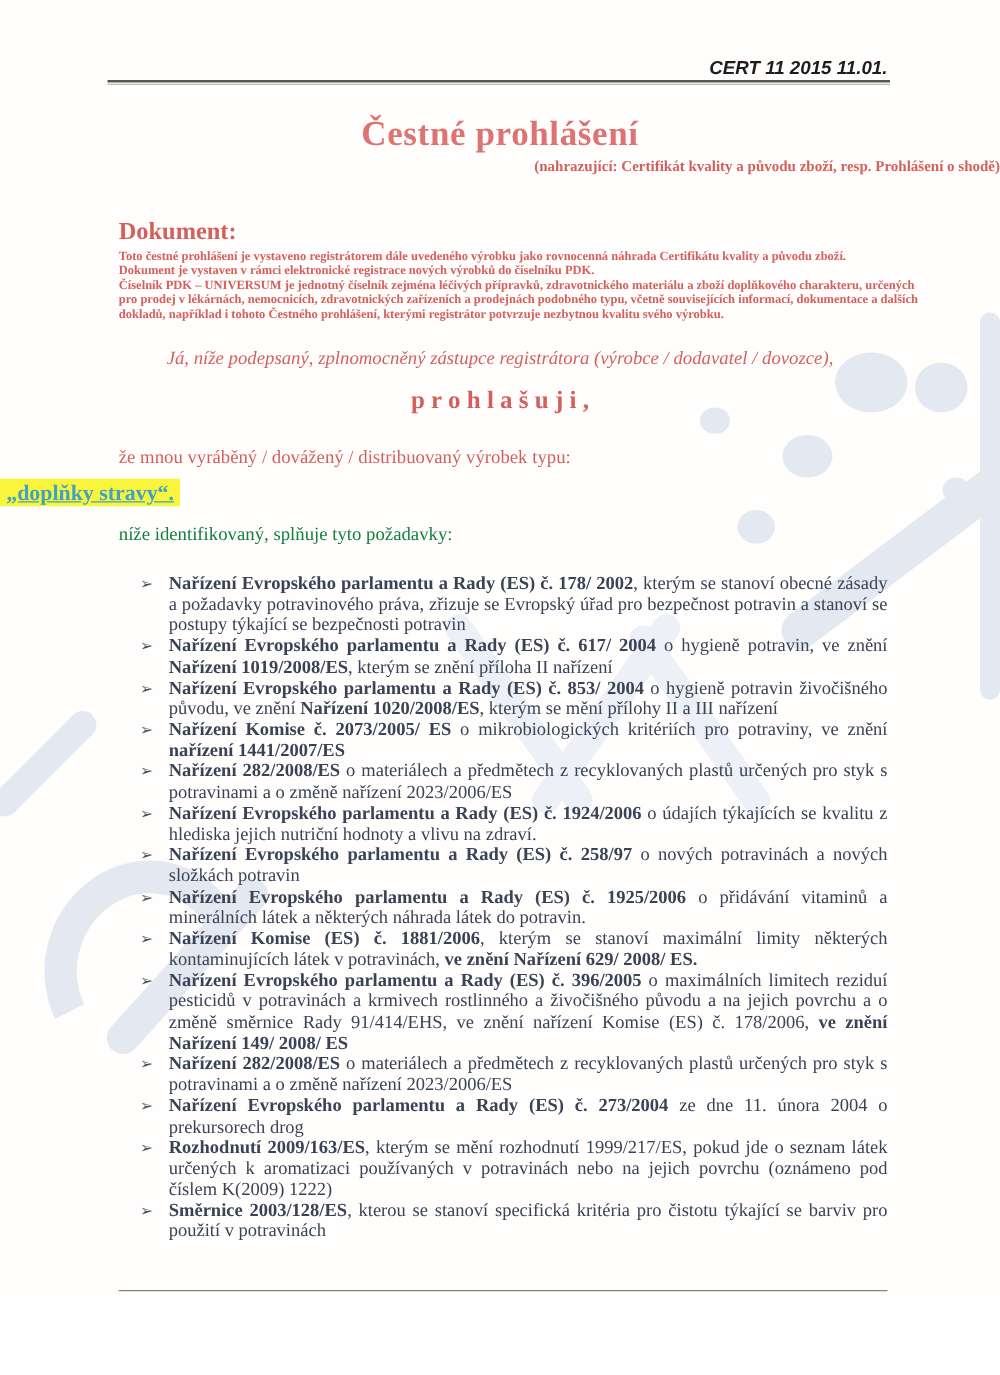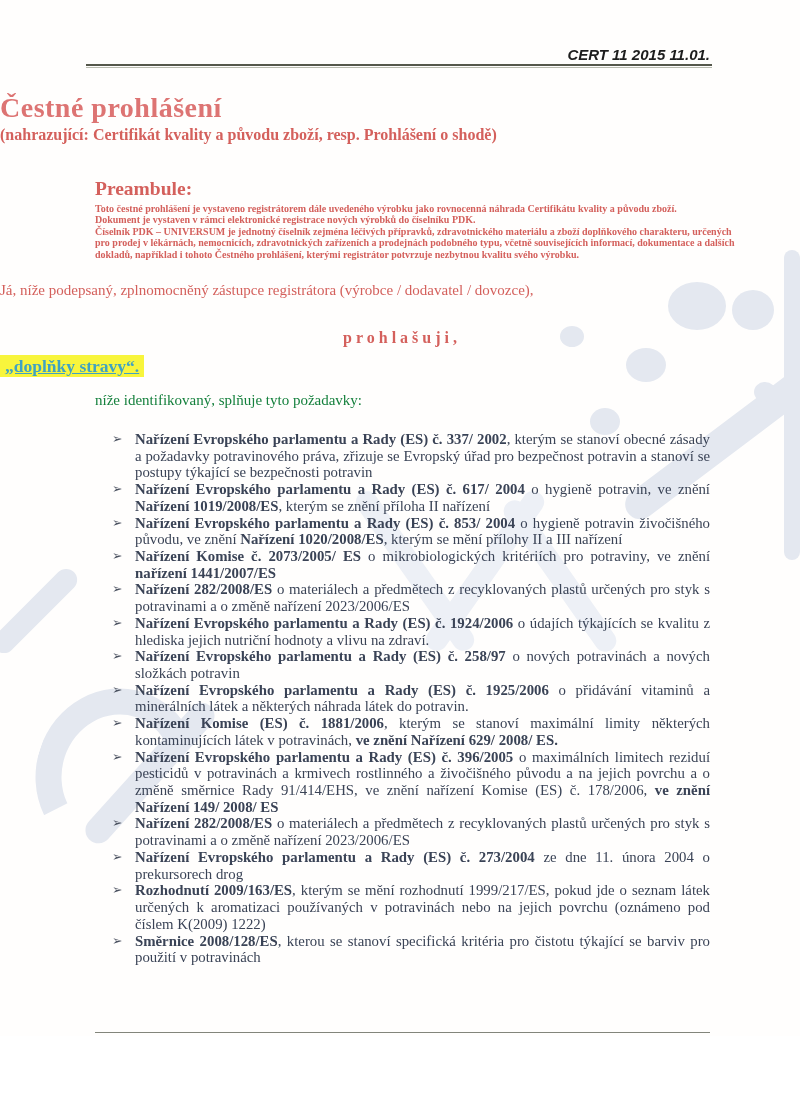--- a/index.html
+++ b/index.html
@@ -38,46 +38,46 @@
     font-style:italic;font-weight:bold;
     font-size:15px;color:#1d1d1d;
   }
   .header-rule{
     margin:1px 88px 0 86px;
     border-top:2.5px solid #55584c;
     border-bottom:1px solid #b9bcb0;
     height:1px;
   }
   .title{
-    margin-top:24px;text-align:left;
+    margin-top:24px;text-align:center;
     color:var(--title_red);
     font-size:28px;font-weight:bold;
     letter-spacing:0.5px;
   }
   .subtitle{
-    margin-top:2px;text-align:left;
+    margin-top:2px;text-align:right;
     color:var(--red);
-    font-size:16px;font-weight:bold;
+    font-size:12px;font-weight:bold;
   }
   .preamble{margin:34px 90px 0 95px;width:648px;}
   .preamble-heading{
     color:var(--red);font-size:19.5px;font-weight:bold;
     margin-bottom:3px;
   }
   .preamble p{
     margin:0;color:var(--red);
     font-size:10px;font-weight:bold;line-height:1.14;
   }
   .decl-intro{
-    margin-top:22px;text-align:left;
-    color:var(--red);font-size:15px;
+    margin-top:22px;text-align:center;
+    color:var(--red);font-size:15px;font-style:italic;
   }
   .decl-verb{
-    margin-top:30px;text-align:center;
-    color:var(--red);font-size:16px;font-weight:bold;
+    margin-top:13px;text-align:center;
+    color:var(--red);font-size:20px;font-weight:bold;
   }
   .decl-type{
     margin:26px 90px 0 95px;
     color:var(--red);font-size:15px;
   }
   .decl-product{margin-top:9px;text-align:left;}
   .decl-product span{
     background:var(--highlight);
     color:var(--product_blue);
     font-size:17.5px;font-weight:bold;
@@ -142,48 +142,49 @@
 
   <div class="content">
 
     <div class="doc-code">CERT 11 2015 11.01.</div>
     <div class="header-rule"></div>
 
     <div class="title">Čestné prohlášení</div>
     <div class="subtitle">(nahrazující: Certifikát kvality a původu zboží, resp. Prohlášení o shodě)</div>
 
     <div class="preamble">
-      <div class="preamble-heading">Preambule:</div>
+      <div class="preamble-heading">Dokument:</div>
       <p>Toto čestné prohlášení je vystaveno registrátorem dále uvedeného výrobku jako rovnocenná náhrada Certifikátu kvality a původu zboží.</p>
       <p>Dokument je vystaven v rámci elektronické registrace nových výrobků do číselníku PDK.</p>
       <p>Číselník PDK – UNIVERSUM je jednotný číselník zejména léčivých přípravků, zdravotnického materiálu a zboží doplňkového charakteru, určených pro prodej v lékárnách, nemocnicích, zdravotnických zařízeních a prodejnách podobného typu, včetně souvisejících informací, dokumentace a dalších dokladů, například i tohoto Čestného prohlášení, kterými registrátor potvrzuje nezbytnou kvalitu svého výrobku.</p>
     </div>
 
     <div class="decl-intro">Já, níže podepsaný, zplnomocněný zástupce registrátora (výrobce / dodavatel / dovozce),</div>
     <div class="decl-verb">p r o h l a š u j i ,</div>
+    <div class="decl-type">že mnou vyráběný / dovážený  / distribuovaný výrobek typu:</div>
     <div class="decl-product">
       <span>„doplňky stravy“.</span>
     </div>
     <div class="decl-follow">níže identifikovaný, splňuje tyto požadavky:</div>
 
     <ul class="req-list">
-        <li class="req-item"><span class="bullet">➢</span><span class="seg seg-b">Nařízení Evropského parlamentu a Rady (ES) č. 337/ 2002</span><span class="seg">, kterým se stanoví obecné zásady a požadavky potravinového práva, zřizuje se Evropský úřad pro bezpečnost potravin a stanoví se postupy týkající se bezpečnosti potravin</span></li>
+        <li class="req-item"><span class="bullet">➢</span><span class="seg seg-b">Nařízení Evropského parlamentu a Rady (ES) č. 178/ 2002</span><span class="seg">, kterým se stanoví obecné zásady a požadavky potravinového práva, zřizuje se Evropský úřad pro bezpečnost potravin a stanoví se postupy týkající se bezpečnosti potravin</span></li>
         <li class="req-item"><span class="bullet">➢</span><span class="seg seg-b">Nařízení Evropského parlamentu a Rady (ES) č. 617/ 2004</span><span class="seg"> o hygieně potravin, ve znění </span><span class="seg seg-b">Nařízení 1019/2008/ES</span><span class="seg">, kterým se znění příloha II nařízení</span></li>
         <li class="req-item"><span class="bullet">➢</span><span class="seg seg-b">Nařízení Evropského parlamentu a Rady (ES) č. 853/ 2004</span><span class="seg"> o hygieně potravin živočišného původu, ve znění </span><span class="seg seg-b">Nařízení 1020/2008/ES</span><span class="seg">, kterým se mění přílohy II a III nařízení</span></li>
         <li class="req-item"><span class="bullet">➢</span><span class="seg seg-b">Nařízení Komise č. 2073/2005/ ES</span><span class="seg"> o mikrobiologických kritériích pro potraviny, ve znění </span><span class="seg seg-b">nařízení 1441/2007/ES</span></li>
         <li class="req-item"><span class="bullet">➢</span><span class="seg seg-b">Nařízení 282/2008/ES</span><span class="seg"> o materiálech a předmětech z recyklovaných plastů určených pro styk s potravinami a o změně nařízení 2023/2006/ES</span></li>
         <li class="req-item"><span class="bullet">➢</span><span class="seg seg-b">Nařízení Evropského parlamentu a Rady (ES) č. 1924/2006</span><span class="seg">  o údajích týkajících se kvalitu z hlediska jejich nutriční hodnoty a vlivu na zdraví.</span></li>
         <li class="req-item"><span class="bullet">➢</span><span class="seg seg-b">Nařízení Evropského parlamentu a Rady (ES) č. 258/97</span><span class="seg"> o nových potravinách a nových složkách potravin</span></li>
         <li class="req-item"><span class="bullet">➢</span><span class="seg seg-b">Nařízení Evropského parlamentu a Rady (ES) č. 1925/2006</span><span class="seg">  o přidávání vitaminů a minerálních látek a některých náhrada látek do potravin.</span></li>
         <li class="req-item"><span class="bullet">➢</span><span class="seg seg-b">Nařízení Komise (ES) č. 1881/2006</span><span class="seg">, kterým se stanoví maximální limity některých kontaminujících látek v potravinách, </span><span class="seg seg-b">ve znění Nařízení 629/ 2008/ ES.</span></li>
         <li class="req-item"><span class="bullet">➢</span><span class="seg seg-b">Nařízení Evropského parlamentu a Rady (ES) č. 396/2005</span><span class="seg"> o maximálních limitech reziduí pesticidů v potravinách a krmivech rostlinného a živočišného původu a na jejich povrchu a o změně směrnice Rady 91/414/EHS, ve znění nařízení Komise (ES) č. 178/2006, </span><span class="seg seg-b">ve znění Nařízení 149/ 2008/ ES</span></li>
         <li class="req-item"><span class="bullet">➢</span><span class="seg seg-b">Nařízení 282/2008/ES</span><span class="seg"> o materiálech a předmětech z recyklovaných plastů určených pro styk s potravinami a o změně nařízení 2023/2006/ES</span></li>
         <li class="req-item"><span class="bullet">➢</span><span class="seg seg-b">Nařízení Evropského parlamentu a Rady (ES) č. 273/2004</span><span class="seg"> ze dne 11. února 2004 o prekursorech drog</span></li>
         <li class="req-item"><span class="bullet">➢</span><span class="seg seg-b">Rozhodnutí 2009/163/ES</span><span class="seg">, kterým se mění rozhodnutí 1999/217/ES, pokud jde o seznam látek určených k aromatizaci používaných v potravinách nebo na jejich povrchu (oznámeno pod číslem K(2009) 1222)</span></li>
-        <li class="req-item"><span class="bullet">➢</span><span class="seg seg-b">Směrnice 2008/128/ES</span><span class="seg">, kterou se stanoví specifická kritéria pro čistotu týkající se barviv pro použití v potravinách</span></li>
+        <li class="req-item"><span class="bullet">➢</span><span class="seg seg-b">Směrnice 2003/128/ES</span><span class="seg">, kterou se stanoví specifická kritéria pro čistotu týkající se barviv pro použití v potravinách</span></li>
       </ul>
 
   </div>
 
   <div class="footer">
     <span>Stránka</span>
     <b>1</b>
     <span>z</span>
     <b>7</b>
   </div>

